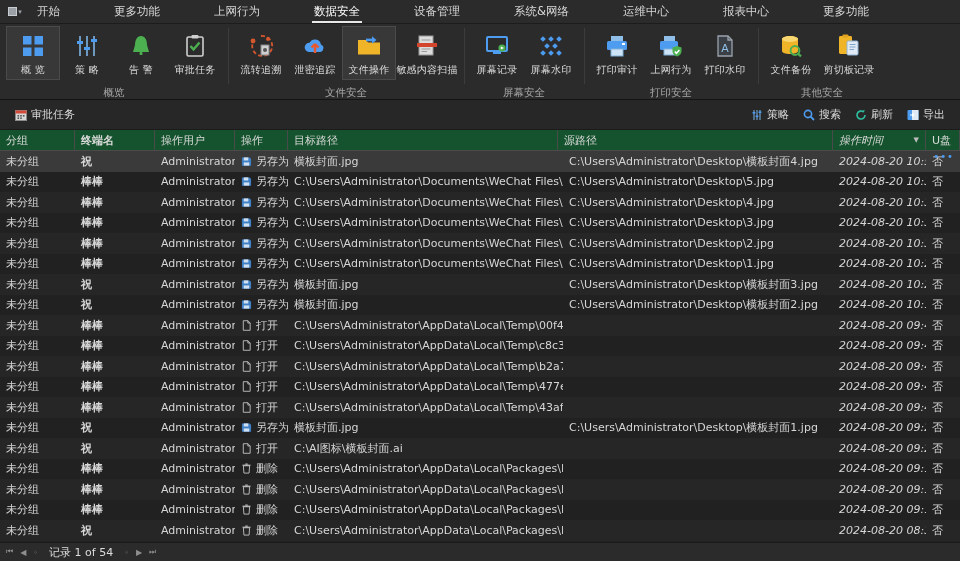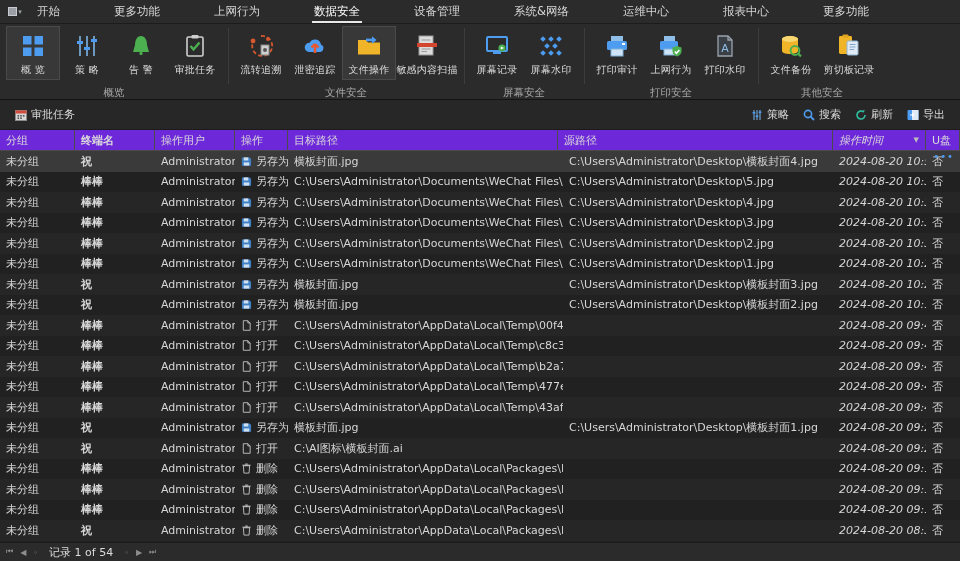--- a/index.html
+++ b/index.html
@@ -52,21 +52,21 @@
   
   .toolbar {
     height: 30px; background: #272727; display: flex; align-items: center;
     justify-content: space-between; padding: 0 8px; flex: none; border-bottom: 1px solid #1b1b1b;
   }
   .tb-left, .tb-right { display: flex; align-items: center; }
   .tb-btn { display: flex; align-items: center; gap: 4px; font-size: 11px; color: #dcdcdc; padding: 0 7px; height: 22px; cursor: default; }
 
   
   .tablewrap { flex: 1; display: flex; flex-direction: column; background: #222; overflow: hidden; }
-  .thead { display: flex; height: 21px; background: #6d28d9; border-bottom: 1px solid #4a4a4a; flex:none; }
+  .thead { display: flex; height: 21px; background: #14532d; border-bottom: 1px solid #4a4a4a; flex:none; }
   .th {
     font-size: 11px; color: #dadada; display: flex; align-items: center;
     padding-left: 6px; border-right: 1px solid #4a4a4a; position: relative; white-space: nowrap; cursor: default;
   }
   .th .sortarrow { position: absolute; right: 6px; font-size: 7px; color: #bdbdbd; }
   .tbody { flex: 1; overflow: hidden; }
   .row { display: flex; height: 20.5px; cursor: default; position: relative; }
   .row.odd  { background: #262626; }
   .row.even { background: #212121; }
   .row.sel  { background: #3a3a3a; }

